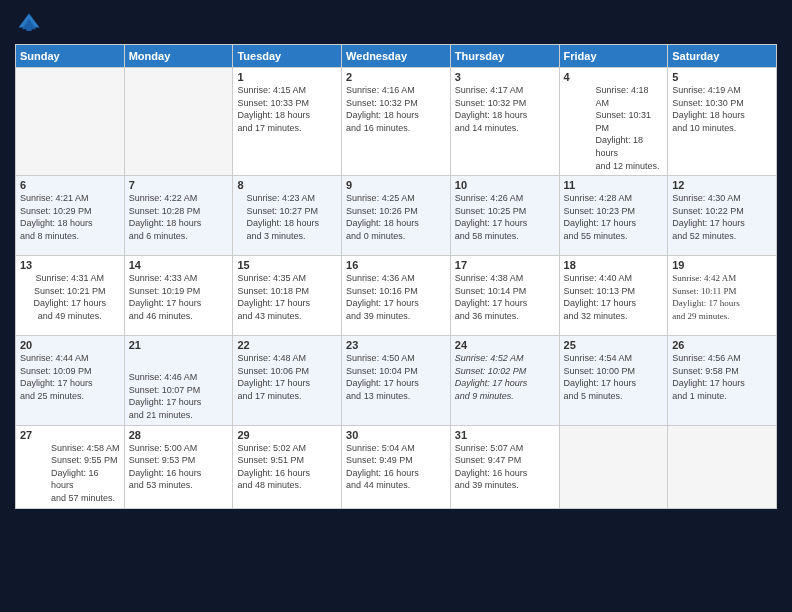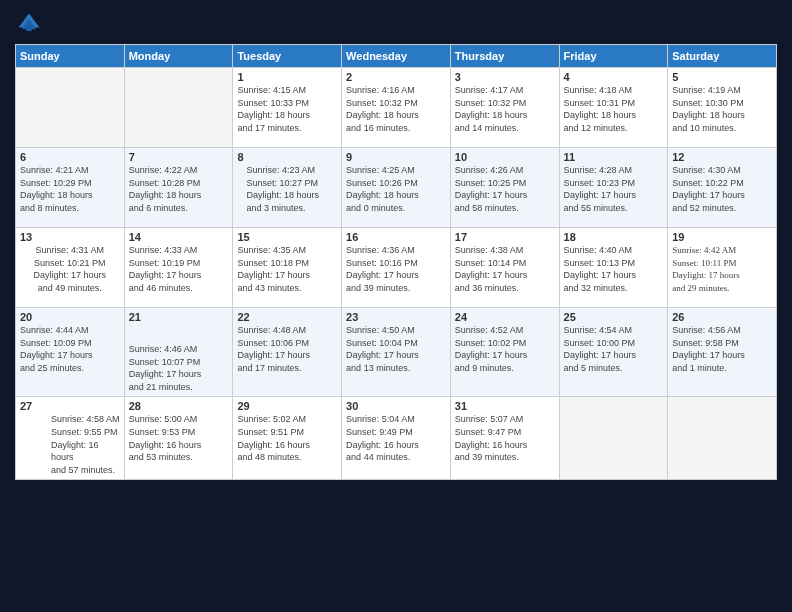--- a/index.html
+++ b/index.html
@@ -148,21 +148,21 @@
           </td>
           <td>
             <span class="day-num">3</span>
             <div class="day-info" style="white-space: pre-line;">Sunrise: 4:17 AM
 Sunset: 10:32 PM
 Daylight: 18 hours
 and 14 minutes.</div>
           </td>
           <td>
             <span class="day-num">4</span>
-            <div class="day-info" style="white-space: pre-line;">Sunrise: 4:18 AM
+            <div class="day-info" style="white-space: pre-line; margin-left: 32px;">Sunrise: 4:18 AM
 Sunset: 10:31 PM
 Daylight: 18 hours
 and 12 minutes.</div>
           </td>
           <td>
             <span class="day-num">5</span>
             <div class="day-info" style="white-space: pre-line;">Sunrise: 4:19 AM
 Sunset: 10:30 PM
 Daylight: 18 hours
 and 10 minutes.</div>
@@ -294,21 +294,21 @@
           </td>
           <td>
             <span class="day-num">23</span>
             <div class="day-info" style="white-space: pre-line;">Sunrise: 4:50 AM
 Sunset: 10:04 PM
 Daylight: 17 hours
 and 13 minutes.</div>
           </td>
           <td>
             <span class="day-num">24</span>
-            <div class="day-info" style="white-space: pre-line;">Sunrise: 4:52 AM
+            <div class="day-info" style="white-space: pre-line; font-style: italic;">Sunrise: 4:52 AM
 Sunset: 10:02 PM
 Daylight: 17 hours
 and 9 minutes.</div>
           </td>
           <td>
             <span class="day-num">25</span>
             <div class="day-info" style="white-space: pre-line;">Sunrise: 4:54 AM
 Sunset: 10:00 PM
 Daylight: 17 hours
 and 5 minutes.</div>

